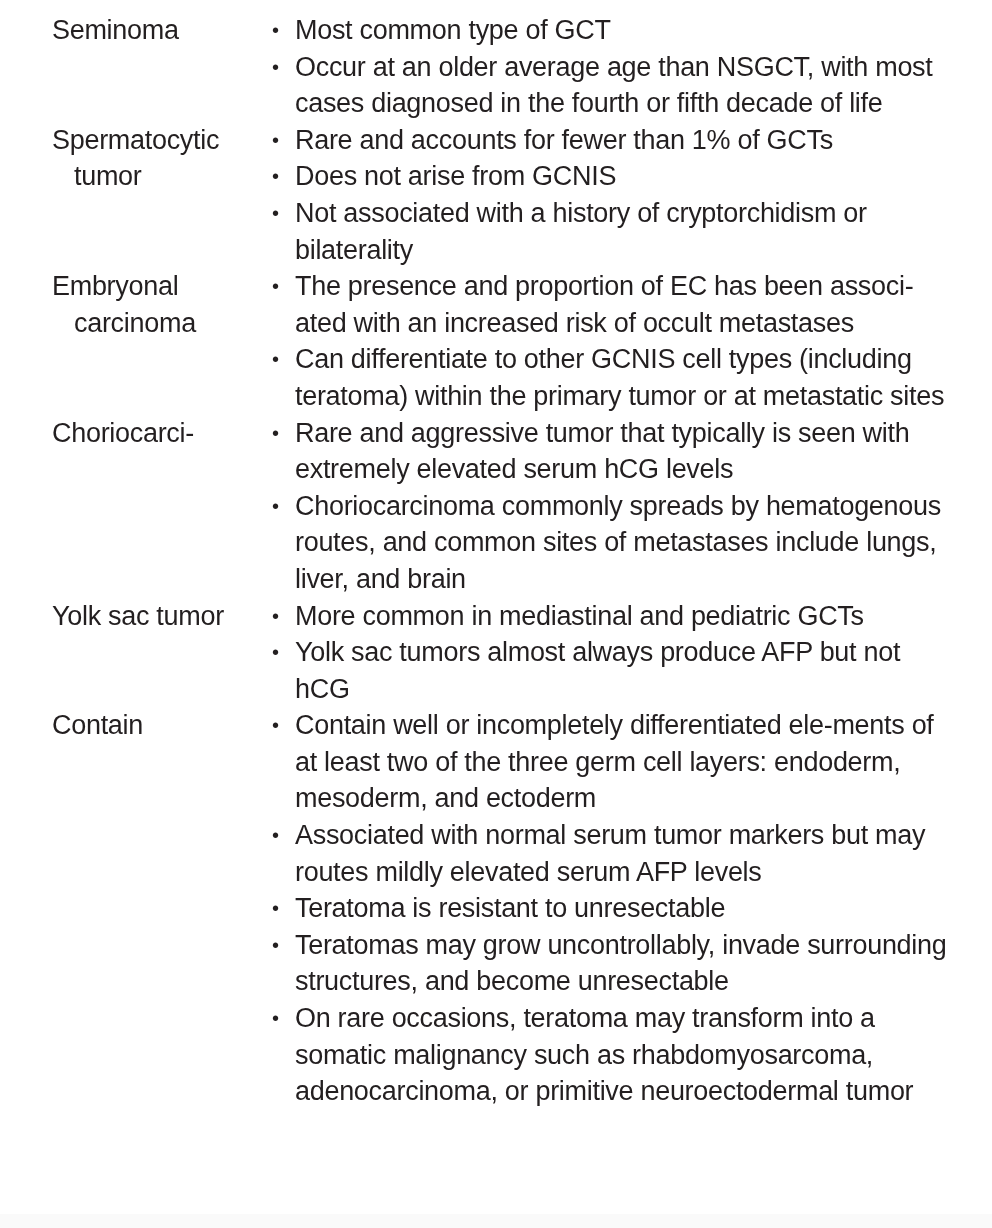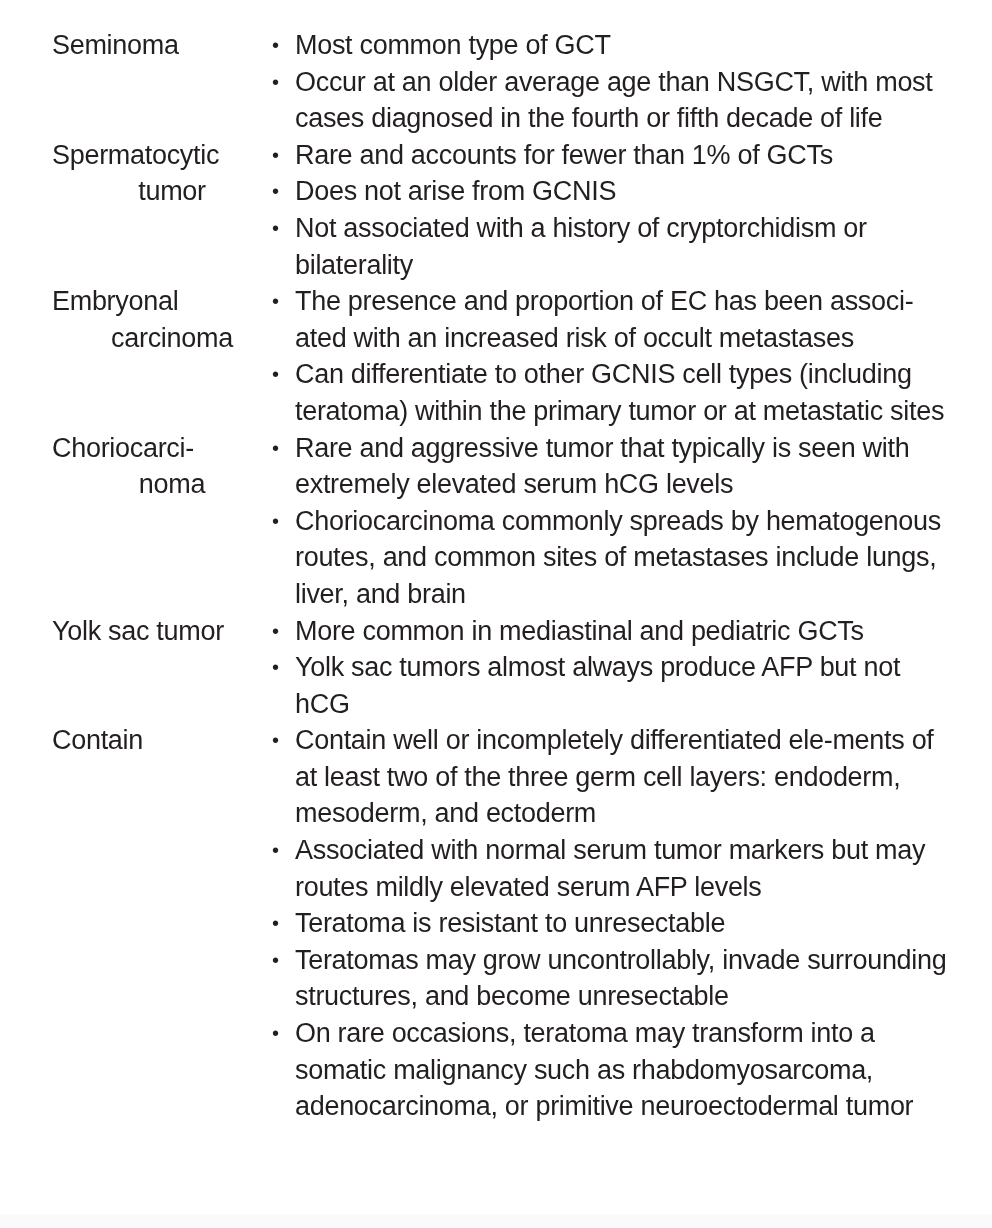--- a/index.html
+++ b/index.html
@@ -3,24 +3,24 @@
 <meta charset="utf-8">
 <style>
   html, body { margin: 0; padding: 0; background: #ffffff; }
   body {
     width: 992px; height: 1228px; overflow: hidden;
     font-family: "Liberation Sans", "DejaVu Sans", sans-serif;
     color: #231f20;
     font-size: 27px;
     letter-spacing: -0.3px;
   }
-  .table { position: absolute; left: 52px; top: 12px; width: 900px; margin-top: 15px; }
+  .table { position: absolute; left: 52px; top: 12px; width: 900px; }
   .row { display: flex; }
   .term { width: 218px; flex: none; line-height: 36.6px; }
-  .term .cont { display: block; padding-left: 22px; text-align: center; }
+  .term .cont { display: block; padding-left: 22px; }
   .items { list-style: none; margin: 0; padding: 0; flex: 1; }
   .item { position: relative; padding-left: 25px; line-height: 36.6px; }
   .bullet { position: absolute; left: 2px; top: 0; font-size: 20px; }
   .fade { position: absolute; left: 0; right: 0; bottom: 0; height: 14px; background: #fafafa; }
 </style>
 </head>
 <body>
 
 <div class="table" id="tbl">
     <div class="row">
@@ -39,21 +39,21 @@
       </ul>
     </div>
     <div class="row">
       <div class="term"><span>Embryonal</span><br><span class="cont">carcinoma</span></div>
       <ul class="items">
         <li class="item"><span class="bullet">•</span><span>The presence and proportion of EC has been associ-ated with an increased risk of occult metastases</span></li>
         <li class="item"><span class="bullet">•</span><span>Can differentiate to other GCNIS cell types (including teratoma) within the primary tumor or at metastatic sites</span></li>
       </ul>
     </div>
     <div class="row">
-      <div class="term"><span>Choriocarci-</span><br><span class="cont">noma</span></div>
+      <div class="term"><span>Choriocarci-</span><br></div>
       <ul class="items">
         <li class="item"><span class="bullet">•</span><span>Rare and aggressive tumor that typically is seen with extremely elevated serum hCG levels</span></li>
         <li class="item"><span class="bullet">•</span><span>Choriocarcinoma commonly spreads by hematogenous routes, and common sites of metastases include lungs, liver, and brain</span></li>
       </ul>
     </div>
     <div class="row">
       <div class="term"><span>Yolk sac tumor</span></div>
       <ul class="items">
         <li class="item"><span class="bullet">•</span><span>More common in mediastinal and pediatric GCTs</span></li>
         <li class="item"><span class="bullet">•</span><span>Yolk sac tumors almost always produce AFP but not hCG</span></li>

